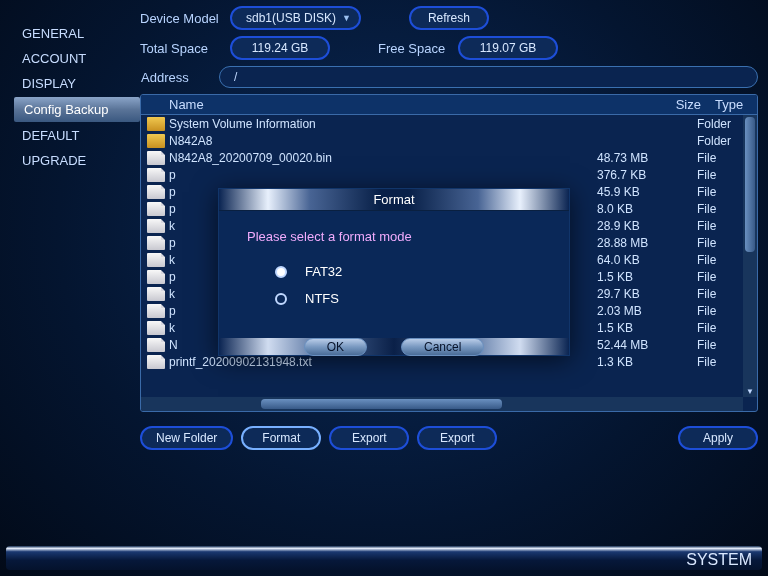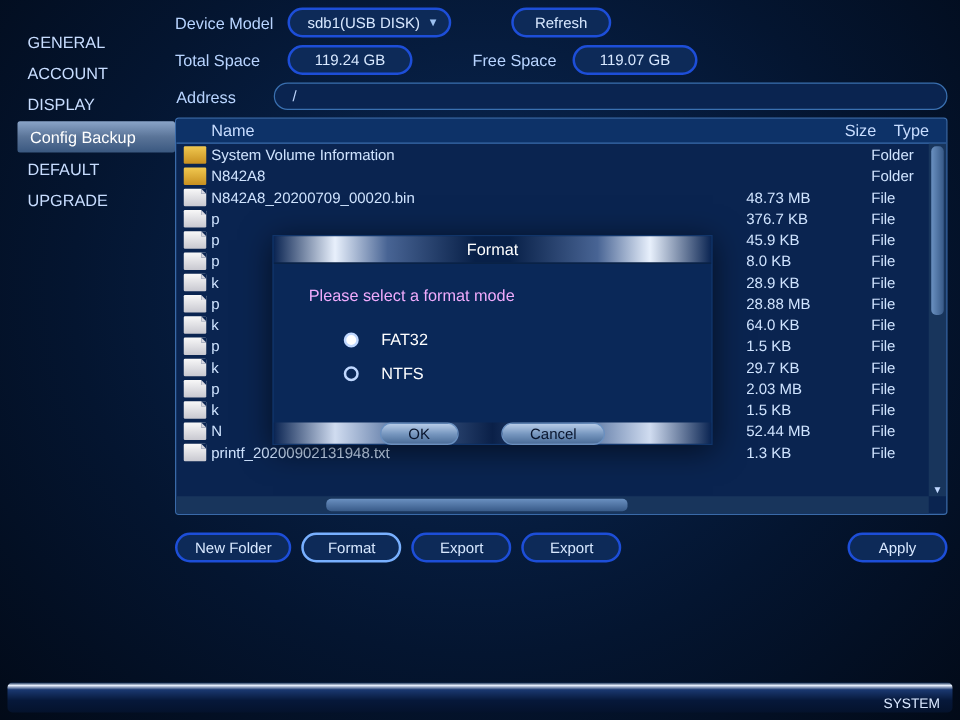--- a/index.html
+++ b/index.html
@@ -131,21 +131,21 @@
     padding: 1px 22px;
     font-size:12px;
     cursor:pointer;
   }
   .statusbar {
     position:absolute; left:6px; right:6px; bottom:6px; height:24px;
     background: linear-gradient(to bottom, #102a50 0%, #e6eefc 10%, #1a3870 24%, #06183a 60%, #04122c 100%);
     border-radius: 4px;
     display:flex; align-items:flex-end; justify-content:flex-end;
     padding: 0 10px 1px 0;
-    color:#dae8ff; font-size:11px;
+    color:#dae8ff; font-size:16px;
   }
 </style>
 </head>
 <body>
 
 <div class="sidebar">
   <div class="side-item">GENERAL</div>
   <div class="side-item">ACCOUNT</div>
   <div class="side-item">DISPLAY</div>
   <div class="side-item active">Config Backup</div>

